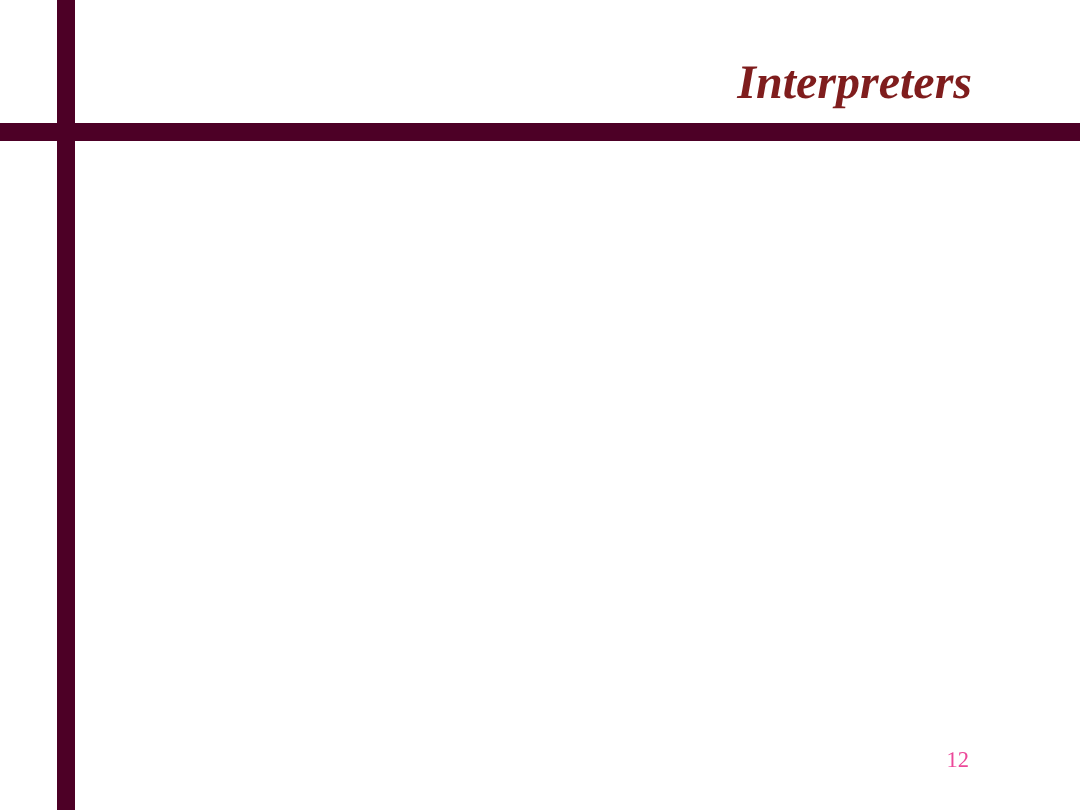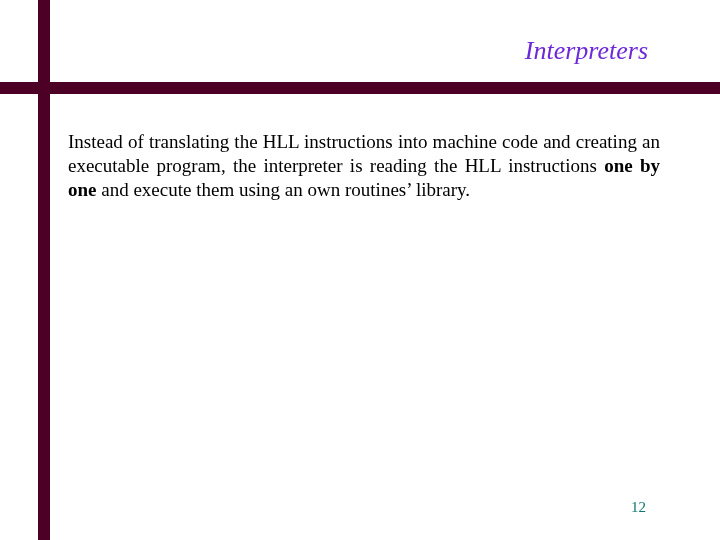--- a/index.html
+++ b/index.html
@@ -13,24 +13,24 @@
   }
   .slide {
     width: 100%;
     height: 100%;
     position: relative;
   }
   .title {
     position: absolute;
     top: 36px;
     right: 72px;
-    font-size: 26px;
-    font-weight: normal;
+    font-size: 32px;
+    font-weight: bold;
     font-style: italic;
-    color: #6d28d9;
+    color: #7f1d1d;
   }
   
   .hbar {
     position: absolute;
     left: 0;
     top: 82px;
     width: 100%;
     height: 12px;
     background: #4d0026;
   }
@@ -54,35 +54,30 @@
   }
   .content p {
     text-align: justify;
     margin-bottom: 22px;
   }
   .pagenum {
     position: absolute;
     right: 74px;
     bottom: 24px;
     font-size: 15px;
-    color: #0f766e;
+    color: #ec4899;
   }
   b { font-weight: bold; }
 </style>
 </head>
 <body>
 <div class="slide">
 
   <div class="vbar"></div>
   <div class="hbar"></div>
 
   <div class="title">Interpreters</div>
 
   <div class="content">
-    <p>
-      <span>Instead of translating the HLL instructions into machine code and creating an executable program, the interpreter is reading the HLL instructions </span>
-      <b>one by one</b>
-      <span> and execute them using an own routines’ library.</span>
-    </p>
   </div>
 
   <div class="pagenum">12</div>
 </div>
 
 </body></html>

